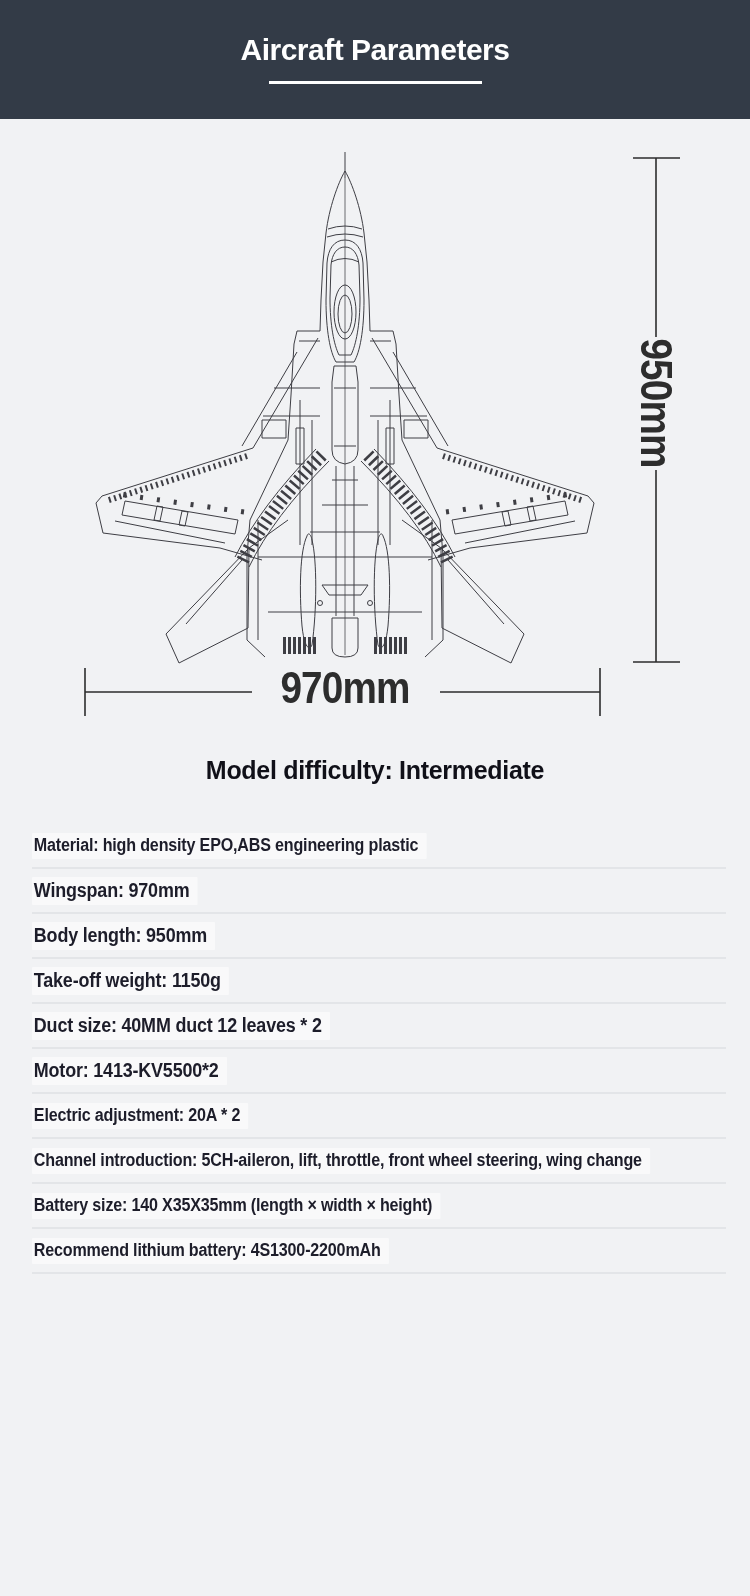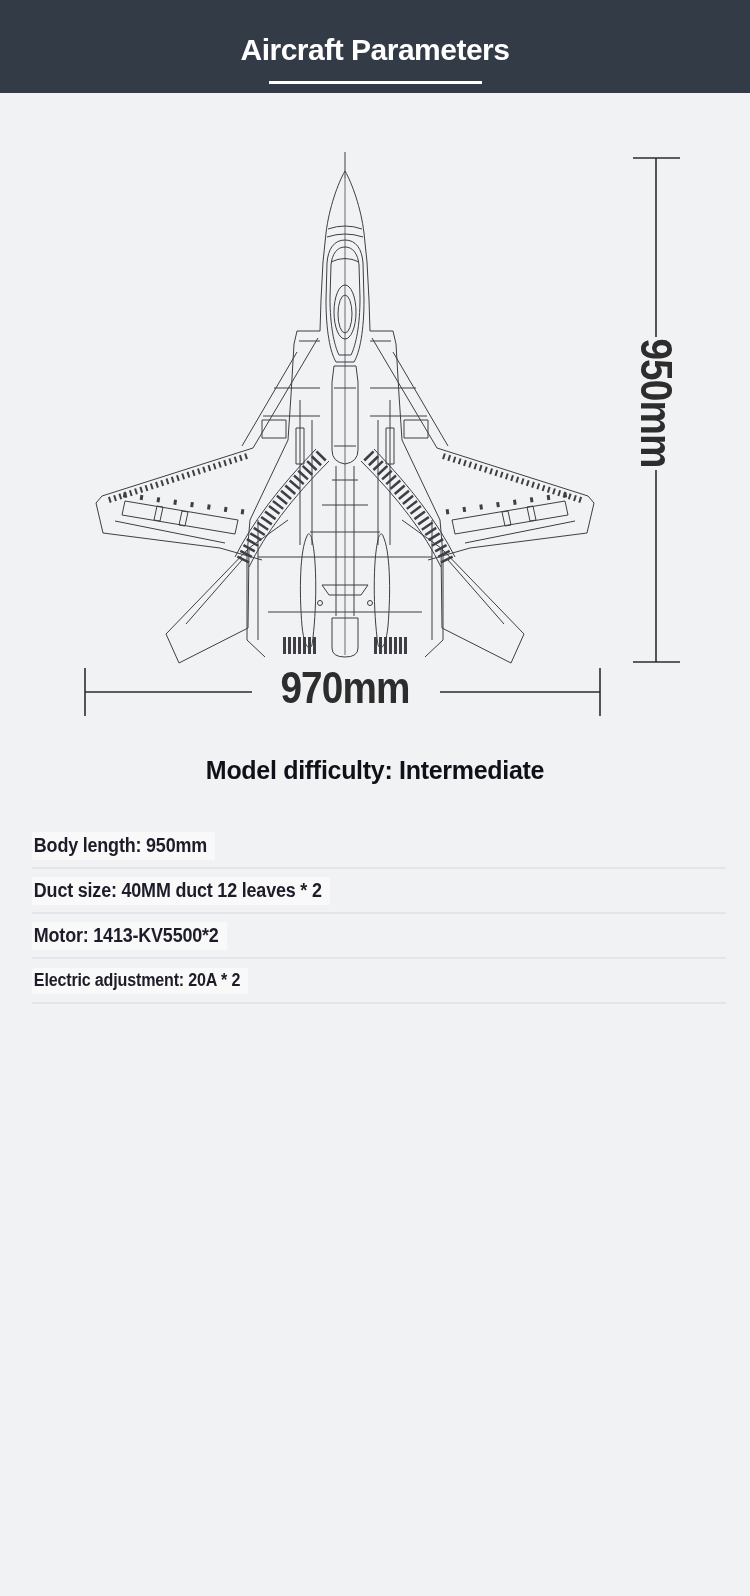--- a/index.html
+++ b/index.html
@@ -4,21 +4,21 @@
 <style>
   :root{
     --header-bg:#333b47; --page-bg:#f1f2f4; --text-dark:#1d1d2a;
     --separator:#e3e5e8; --line:#3e3e44; --dim-text:#2d2d2d; --title-text:#ffffff;
   }
   *{margin:0;padding:0;box-sizing:border-box;}
   body{font-family:"Liberation Sans",sans-serif;background:#fff;}
   .page{position:relative;width:750px;height:1596px;background:var(--page-bg);overflow:hidden;}
 
   
-  .header{position:absolute;top:0;left:0;width:750px;height:93px;background:var(--header-bg);}
+  .header{position:absolute;top:0;left:0;width:750px;height:119px;background:var(--header-bg);}
   .header-title{padding-top:33px;text-align:center;color:var(--title-text);
     font-size:30px;font-weight:bold;letter-spacing:-.5px;}
   .header-underline{width:213px;height:3px;background:#fff;margin:14px auto 0;}
 
   
   .figure{position:absolute;top:125px;left:0;width:750px;height:605px;}
   .figure svg{position:absolute;top:0;left:0;}
   svg path,svg rect,svg ellipse,svg circle{stroke:var(--line);fill:none;stroke-width:1;
     stroke-linejoin:round;stroke-linecap:butt;}
   .thin{stroke-width:.75;}
@@ -128,26 +128,44 @@
     </svg>
 
     <div class="dim-label vertical" style="left:656px;top:278px;">950mm</div>
     <div class="dim-label horizontal" style="left:345px;top:563px;">970mm</div>
   </div>
 
   <div class="difficulty">Model difficulty: Intermediate</div>
 
   <div class="specs">
       <div class="spec-row">
+        <span class="spec-label sz-m">Material: high density EPO,ABS engineering plastic</span>
+      </div>
+      <div class="spec-row">
+        <span class="spec-label sz-l">Wingspan: 970mm</span>
+      </div>
+      <div class="spec-row">
         <span class="spec-label sz-l">Body length: 950mm</span>
+      </div>
+      <div class="spec-row">
+        <span class="spec-label sz-l">Take-off weight: 1150g</span>
       </div>
       <div class="spec-row">
         <span class="spec-label sz-l">Duct size: 40MM duct 12 leaves * 2</span>
       </div>
       <div class="spec-row">
         <span class="spec-label sz-l">Motor: 1413-KV5500*2</span>
       </div>
       <div class="spec-row">
         <span class="spec-label sz-m">Electric adjustment: 20A * 2</span>
       </div>
+      <div class="spec-row">
+        <span class="spec-label sz-m">Channel introduction: 5CH-aileron, lift, throttle, front wheel steering, wing change</span>
+      </div>
+      <div class="spec-row">
+        <span class="spec-label sz-m">Battery size: 140 X35X35mm (length × width × height)</span>
+      </div>
+      <div class="spec-row">
+        <span class="spec-label sz-m">Recommend lithium battery: 4S1300-2200mAh</span>
+      </div>
     </div>
 
 </div>
 
 </body></html>

